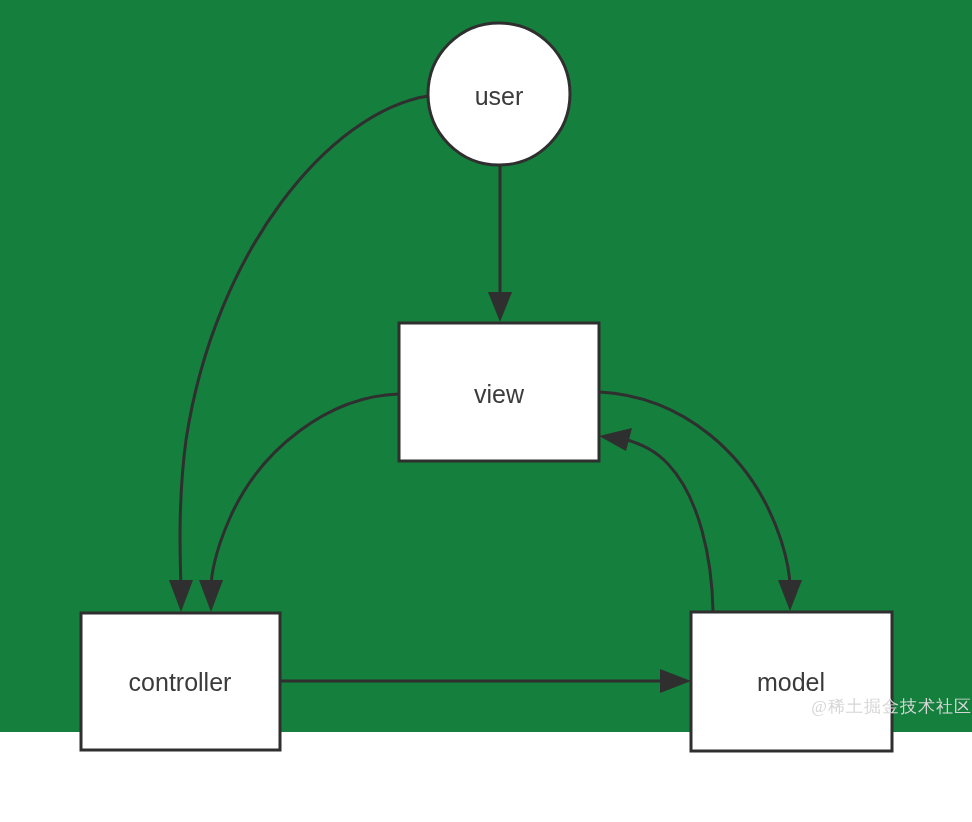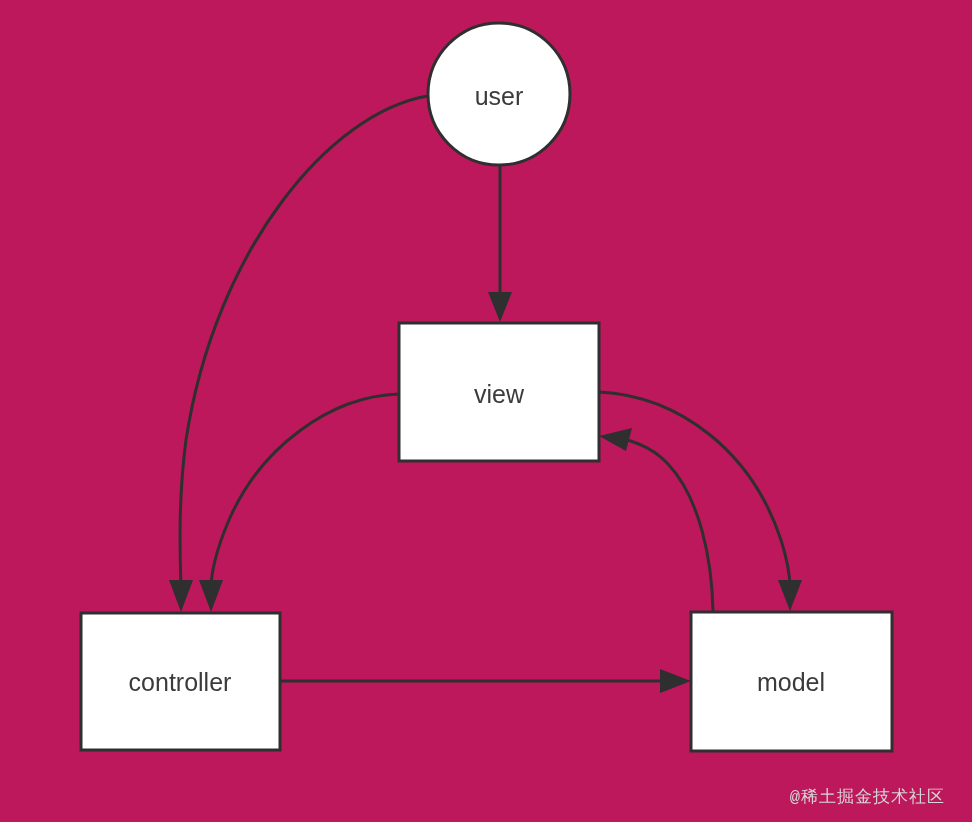--- a/index.html
+++ b/index.html
@@ -9,22 +9,22 @@
   }
   body {
     width: 972px;
     height: 822px;
     font-family: "Liberation Sans", sans-serif;
     overflow: hidden;
   }
   #diagram-root {
     position: relative;
     width: 972px;
-    height: 822px;
-    background: #be185d;
+    height: 732px;
+    background: #15803d;
   }
   svg#mvc-svg {
     position: absolute;
     top: 0;
     left: 0;
     width: 972px;
     height: 822px;
     display: block;
   }
   .node-shape {
@@ -44,23 +44,23 @@
   }
   .node-label {
     font-family: "Liberation Sans", sans-serif;
     font-size: 25px;
     fill: #3b3b3b;
     text-anchor: middle;
     dominant-baseline: central;
   }
   .watermark-text {
     position: absolute;
-    right: 27px;
+    right: 0;
     bottom: 14px;
-    font-family: Liberation Mono, monospace;
+    font-family: Liberation Serif, serif;
     font-size: 17px;
     letter-spacing: 1px;
     color: #d6d6d6;
     white-space: nowrap;
     user-select: none;
   }
 </style>
 </head>
 <body>
 

